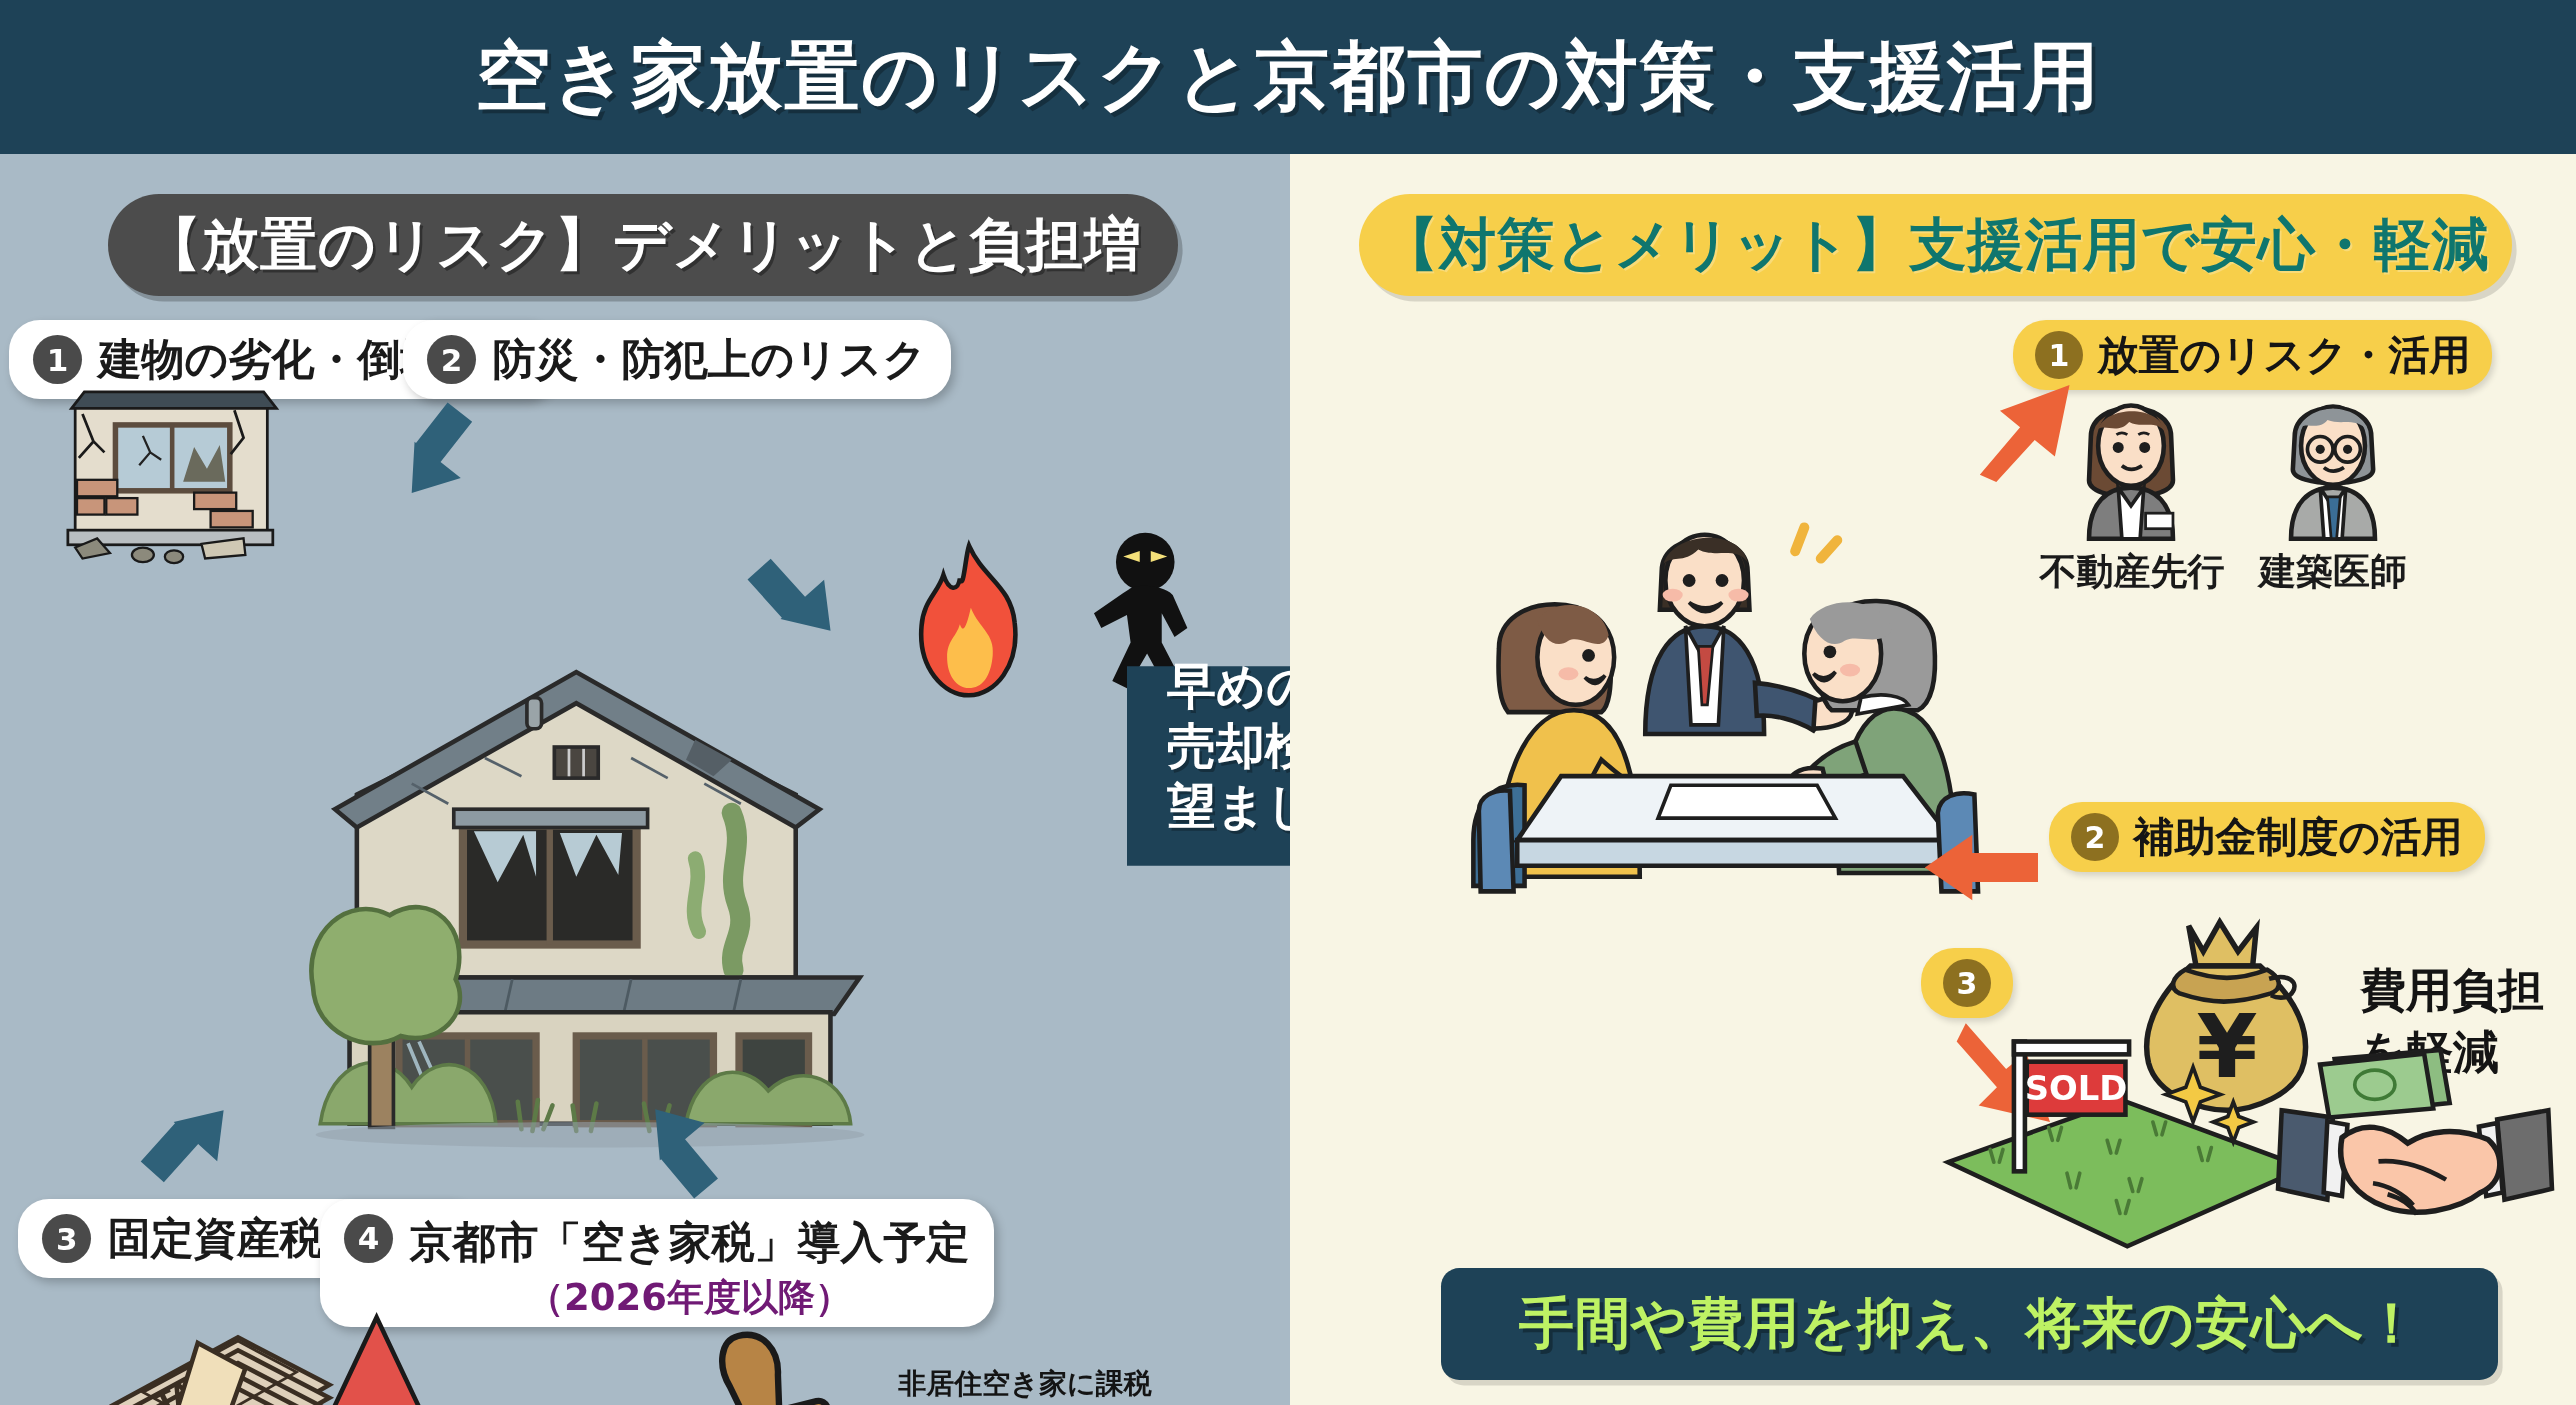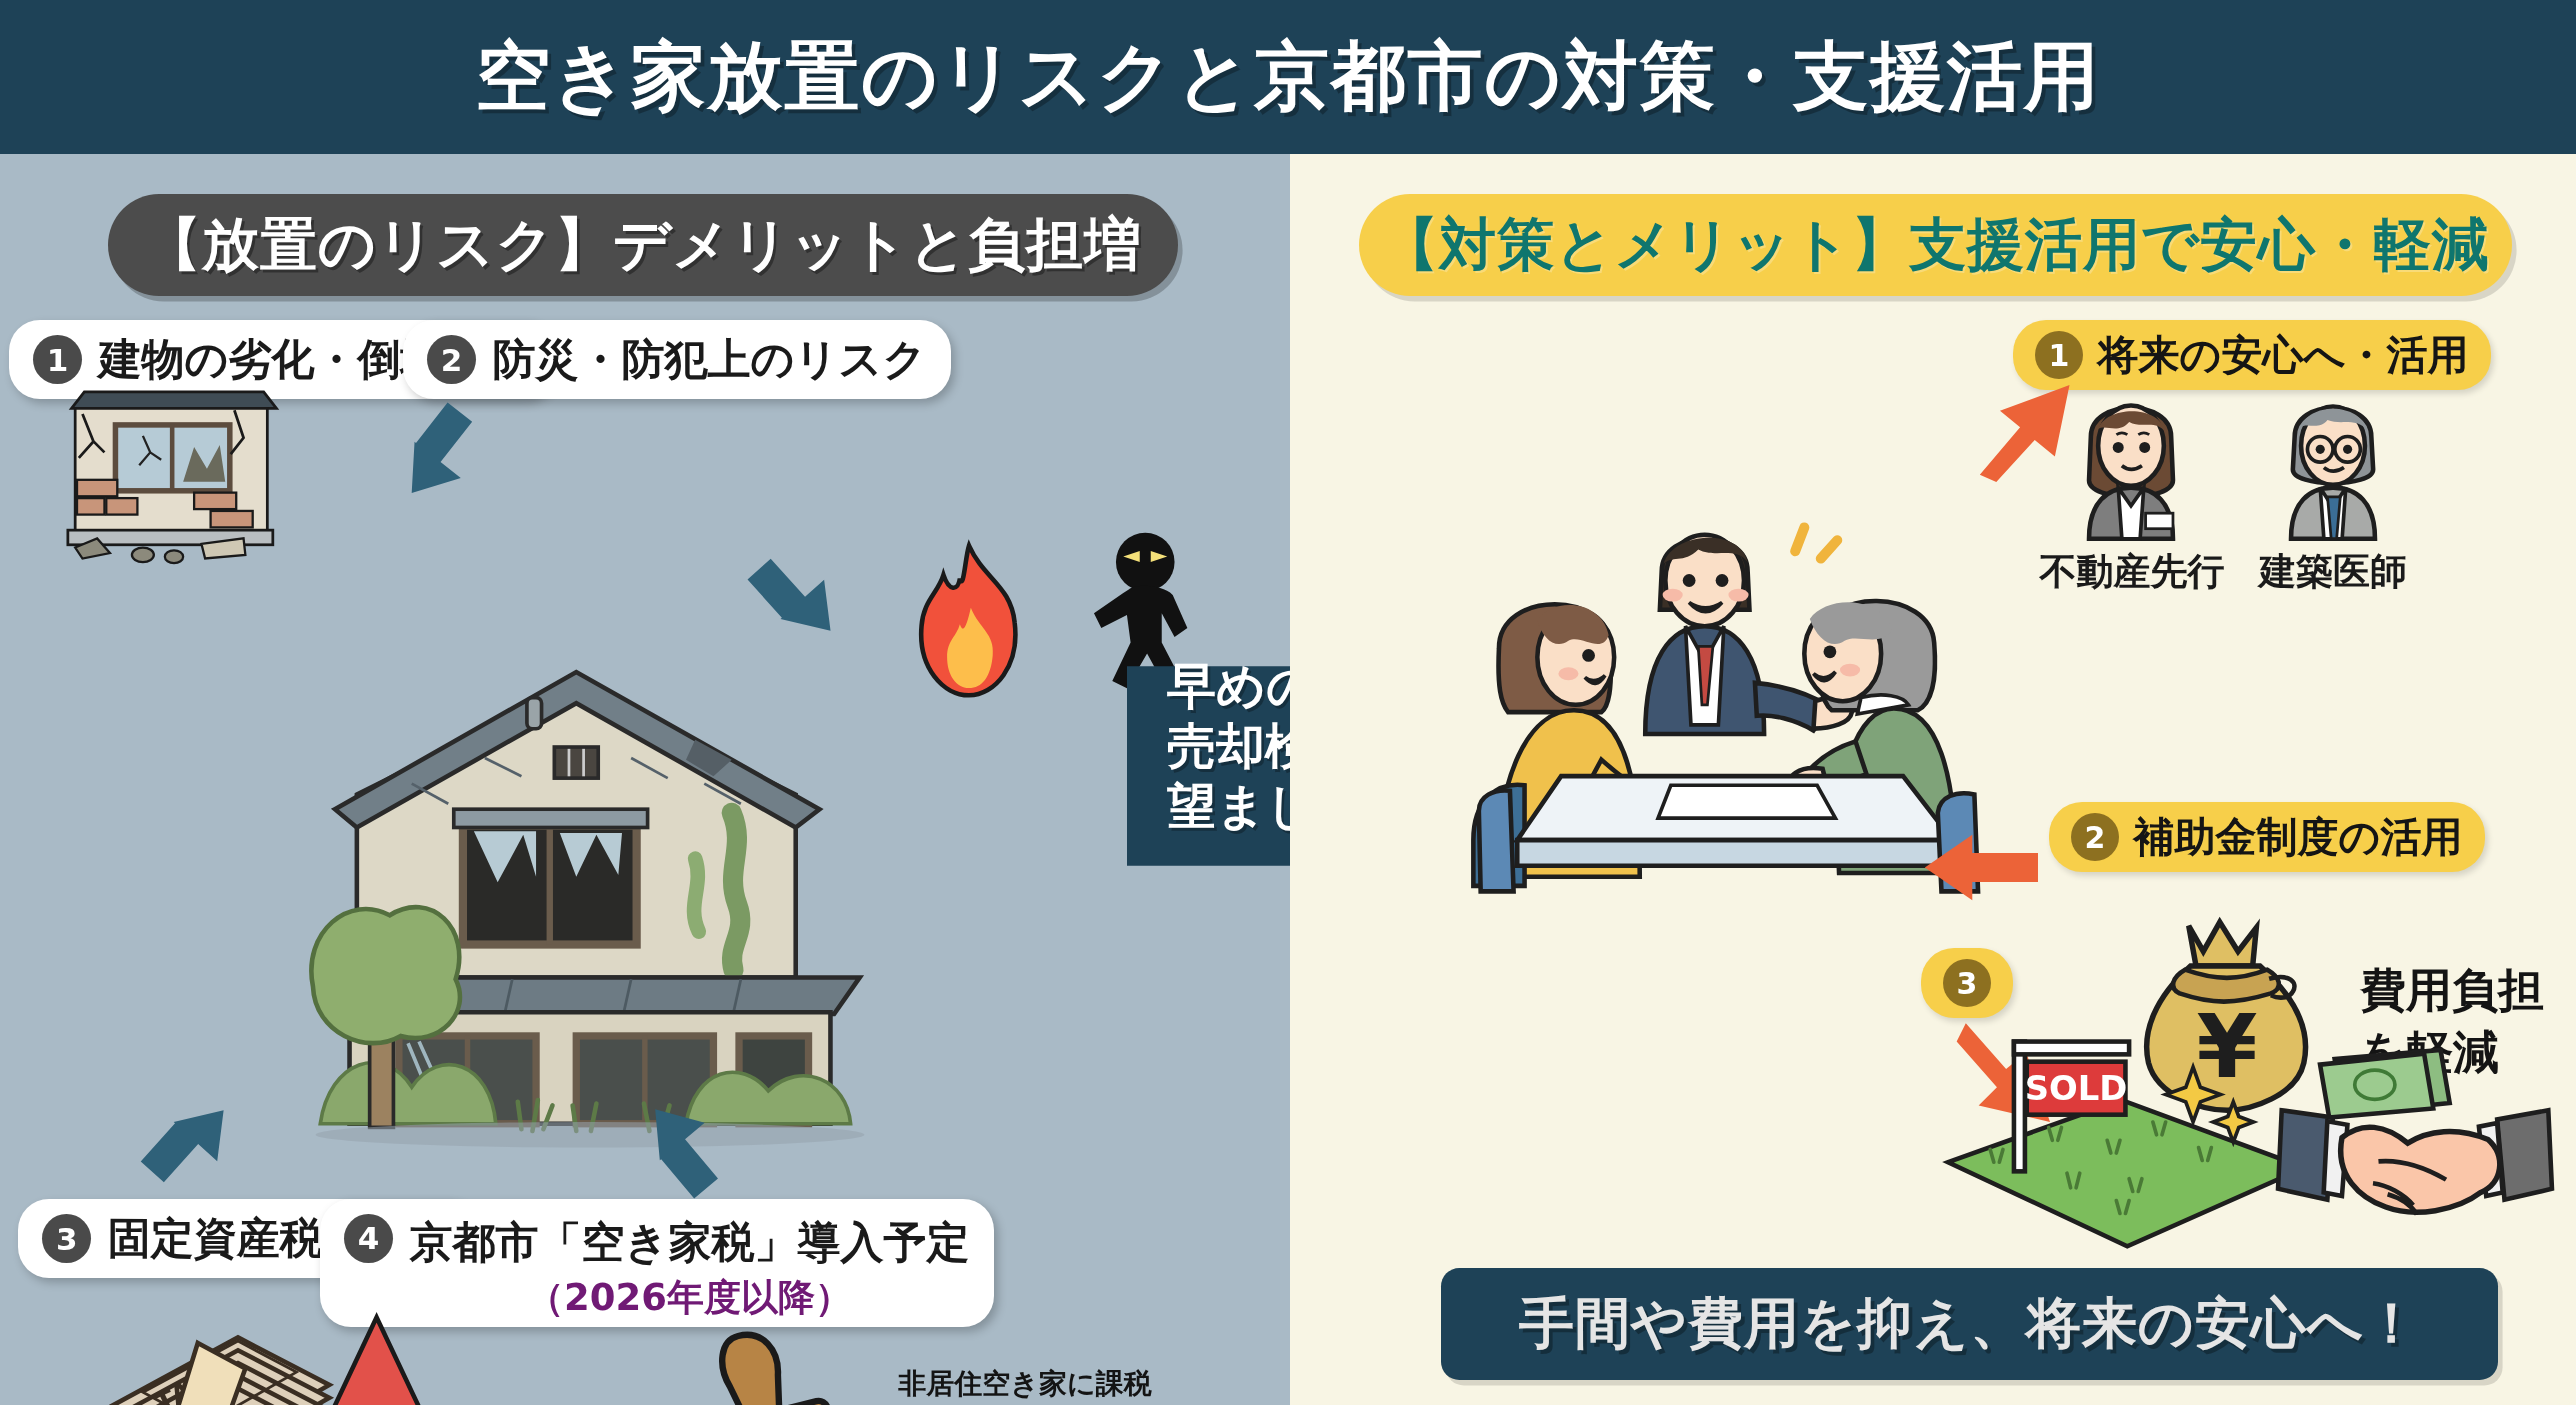--- a/index.html
+++ b/index.html
@@ -88,21 +88,21 @@
 
   
   .plain{ position:absolute; font-weight:bold; color:#141414; white-space:nowrap; }
 
   
   .banner{
     position:absolute; left:1441px; top:1268px; width:1057px; height:112px;
     background:#1e4257; border-radius:18.3px; box-shadow:4.6px 5.5px 0 rgba(0,0,0,.13);
     display:flex; align-items:center; justify-content:center;
   }
-  .banner .t{ color:#e5e5e5; font-size:55px; font-weight:bold; letter-spacing:0.9px;
+  .banner .t{ color:#bef264; font-size:55px; font-weight:bold; letter-spacing:0.9px;
     text-shadow:3.7px 3.7px 0 rgba(0,0,0,.30); white-space:nowrap; }
 
   
   .explabel{ position:absolute; font-size:37px; font-weight:bold; color:#1a1a1a; white-space:nowrap;}
 
   svg{ display:block; overflow:visible; }
   .abs{ position:absolute; }
 </style>
 </head>
 <body>
@@ -324,21 +324,21 @@
   </div>
 
   <div class="panel-right">
 
     <div class="pill-head pill-yellow">
       <div class="t">【対策とメリット】支援活用で安心・軽減</div>
     </div>
 
     <div class="ychip" style="left:723px; top:166px;">
       <div class="num">1</div>
-      <div class="lbl">将来の安心へ・活用</div>
+      <div class="lbl">放置のリスク・活用</div>
     </div>
 
     <div class="abs" style="left:677px; top:220px;">
       <svg width="119" height="110" viewBox="0 0 130 120">
         <path d="M14,110 L58,58 L36,40 L112,12 L96,90 L74,72 L32,118 Z" fill="#ec6338"></path>
       </svg>
     </div>
 
     <div class="abs" style="left:768px; top:231px;">
       <svg width="146" height="156" viewBox="0 0 160 170">

